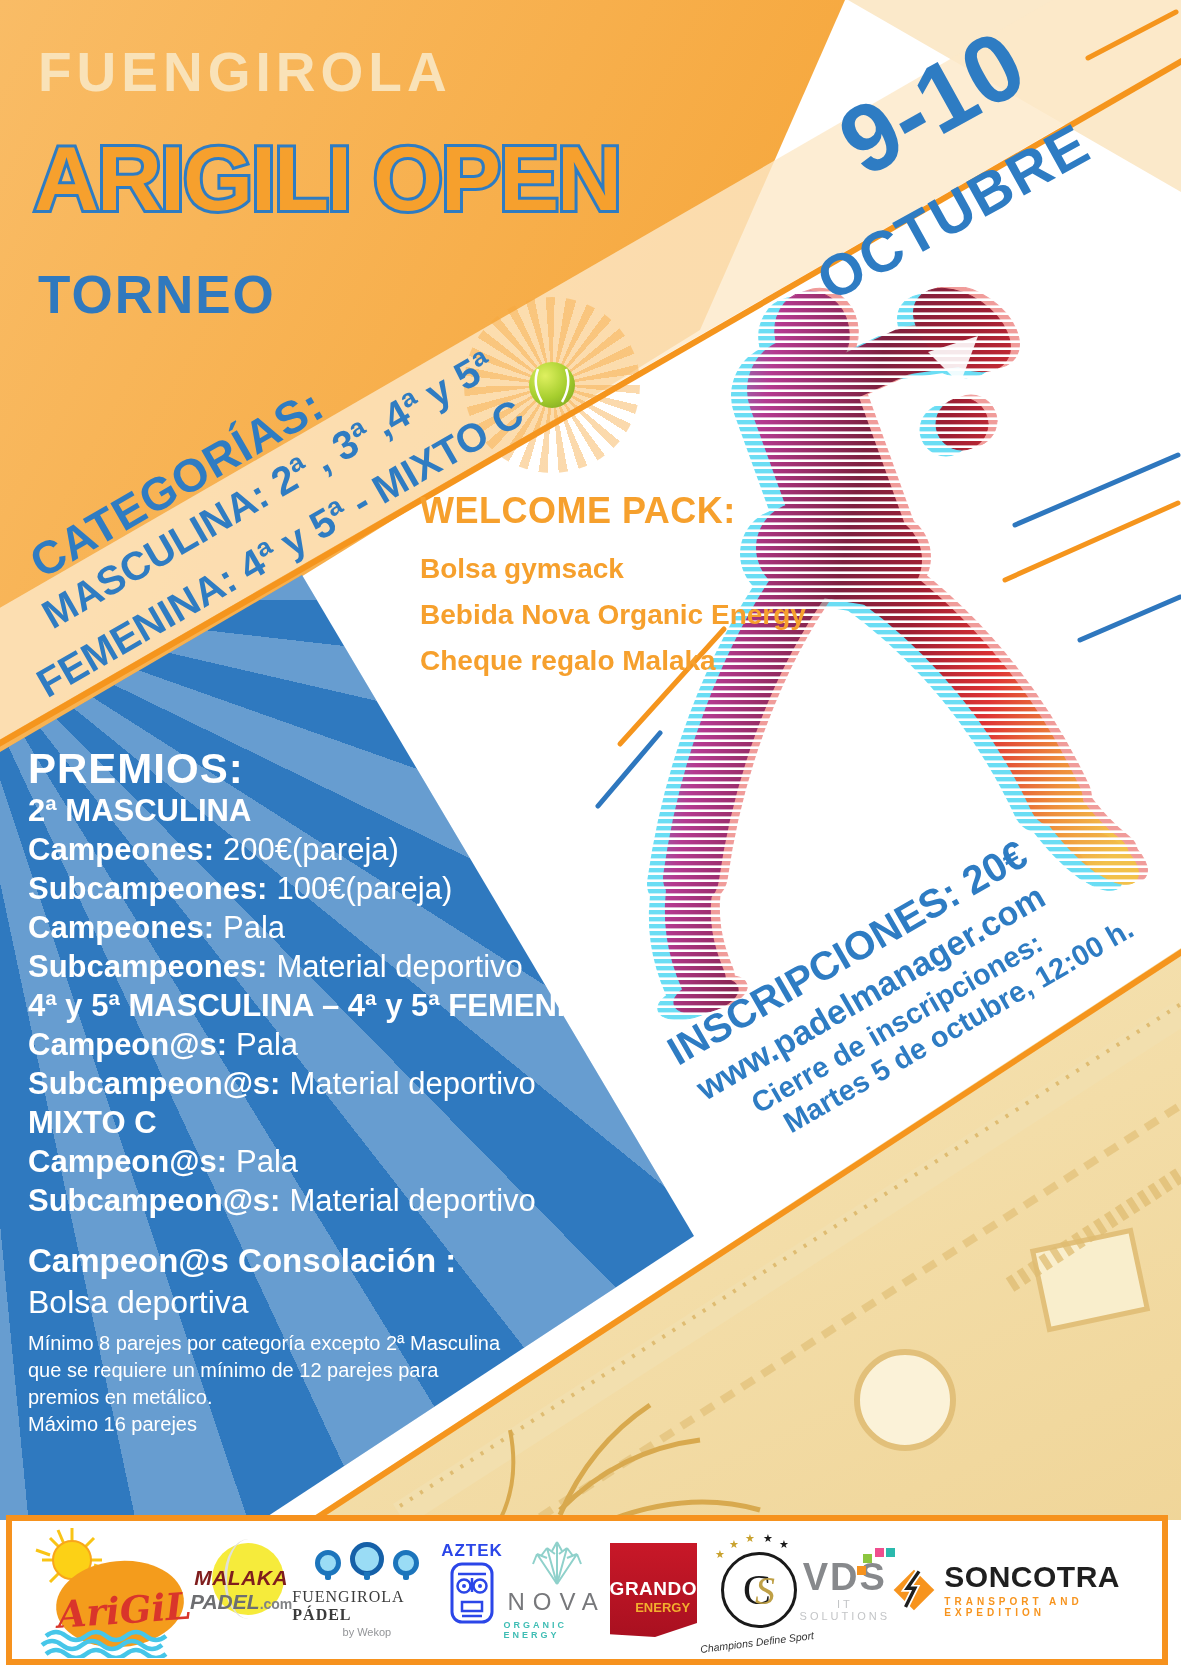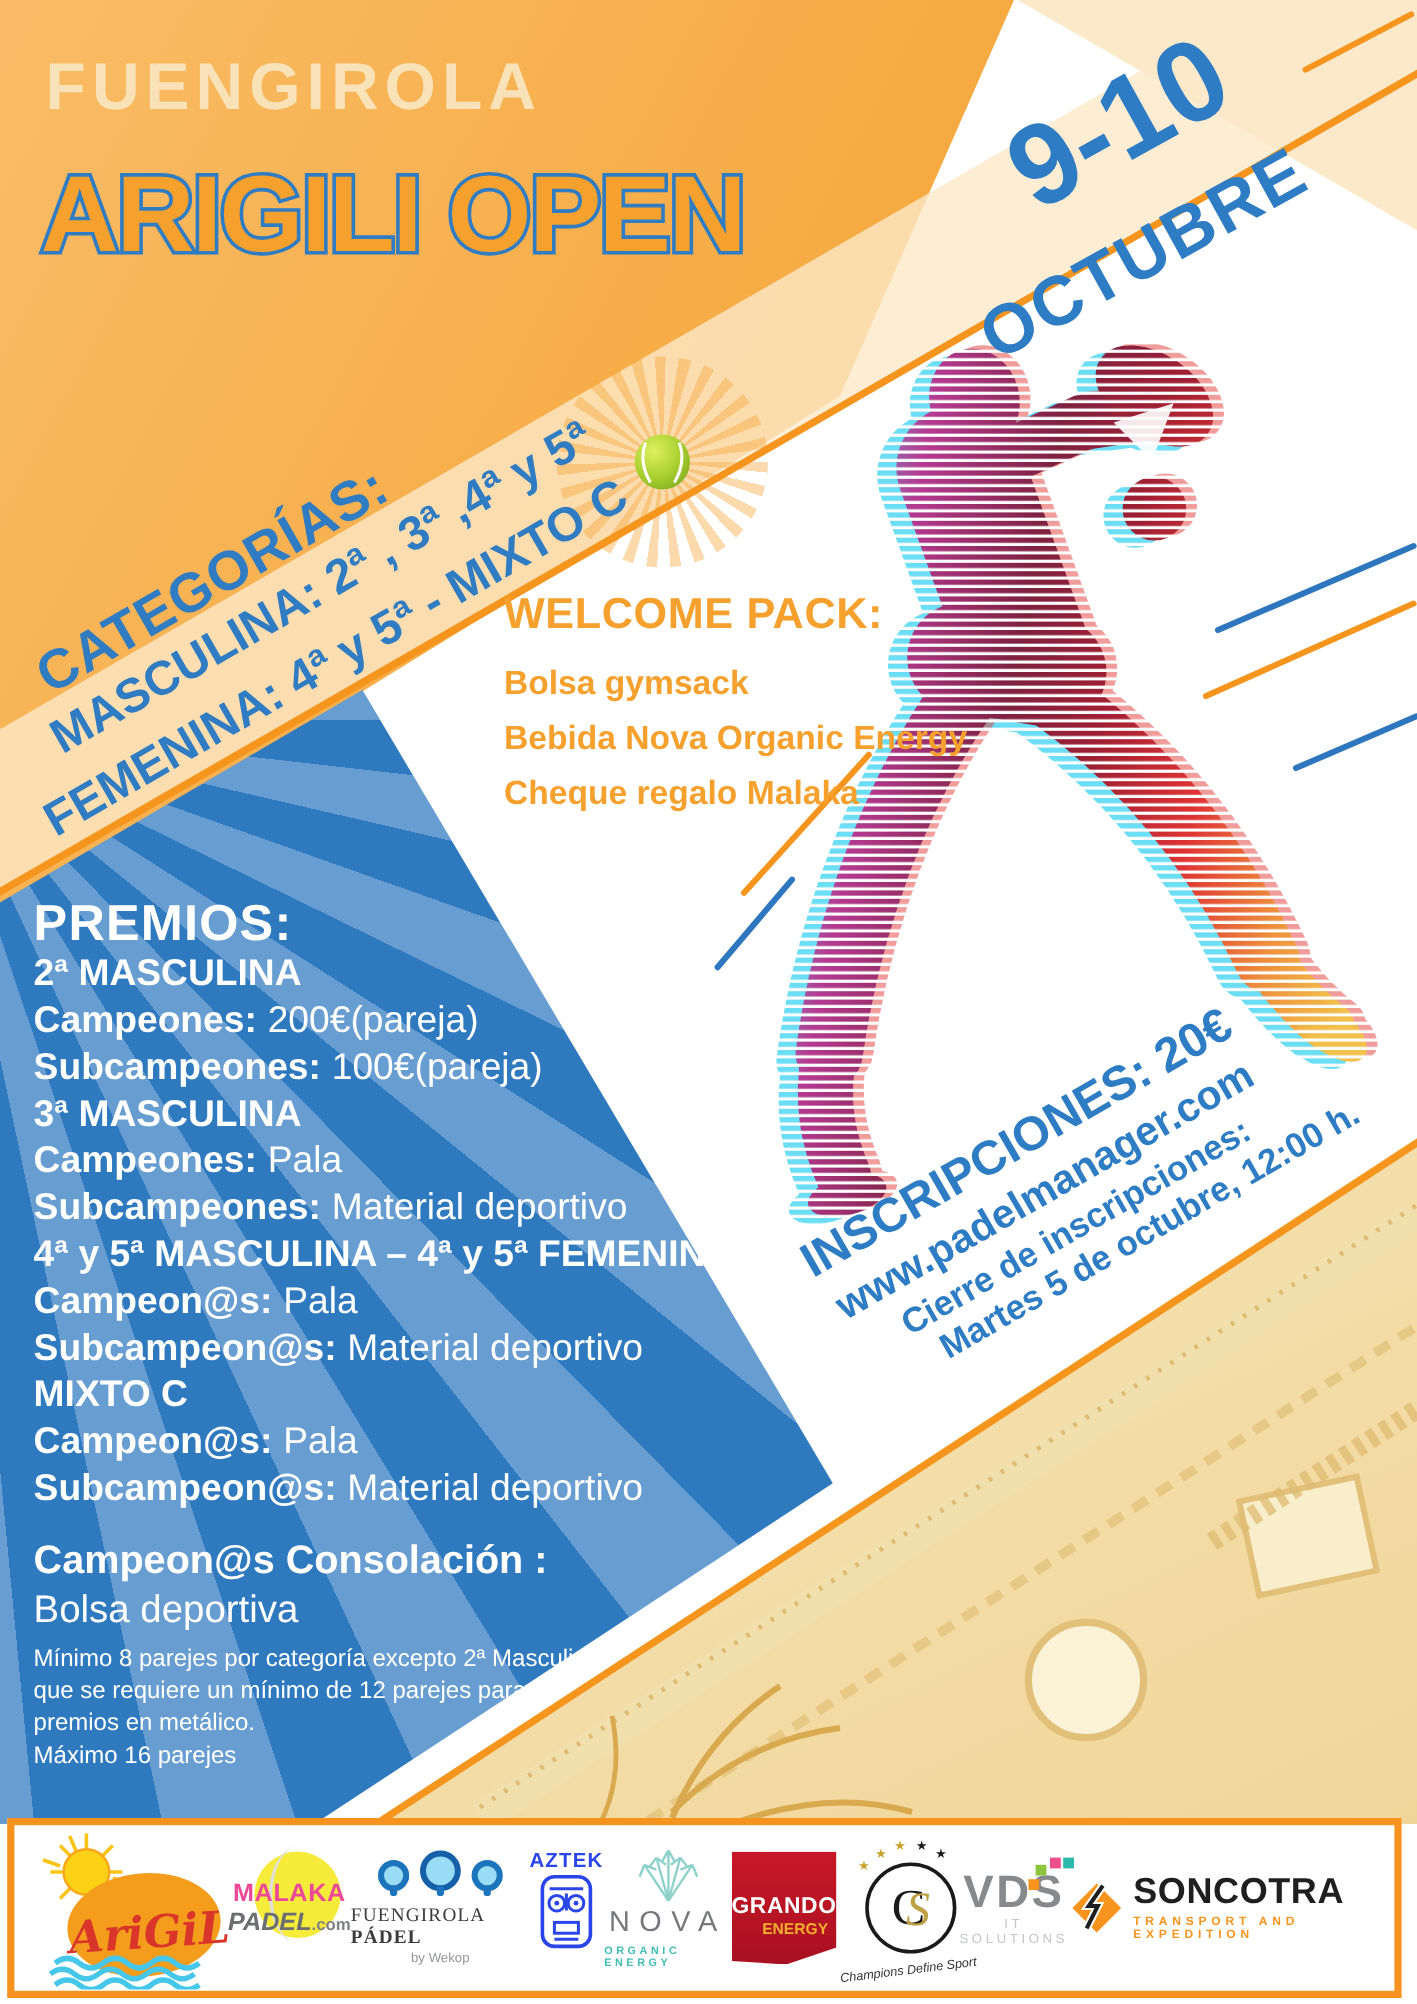--- a/index.html
+++ b/index.html
@@ -72,21 +72,21 @@
     background:#fff;border:6px solid #F6921E;box-sizing:border-box;
     display:flex;align-items:center;justify-content:space-between;padding:0 10px;}
   .logo{display:flex;flex-direction:column;align-items:center;justify-content:center;}
   
   .malaka{position:relative;width:112px;height:110px;}
   .malaka .ball{position:absolute;left:22px;top:8px;width:72px;height:72px;border-radius:50%;
     background:#F6EB3B;}
   .malaka .ball::before{content:"";position:absolute;left:12px;top:-4px;width:46px;height:80px;
     border-radius:50%;border-left:3px solid #e0e0da;}
   .malaka .m1{position:relative;z-index:2;font-size:21px;font-weight:900;
-    color:#ec4899;letter-spacing:.5px;}
+    font-style:italic;color:#7f1d1d;letter-spacing:.5px;}
   .malaka .m2{position:relative;z-index:2;font-size:21px;font-weight:900;font-style:italic;color:#6D6E71;}
   .malaka .mcom{font-size:14px;font-weight:bold;font-style:normal;color:#808285;}
   
   .fp-icons{display:flex;align-items:flex-end;gap:9px;margin-bottom:6px;}
   .fp-icon{border-radius:50%;border:5px solid #1C75BC;background:#9ADCF5;position:relative;}
   .fp-icon.small{width:16px;height:16px;}
   .fp-icon.big{width:24px;height:24px;border-color:#1560A8;}
   .fp-icon::after{content:"";position:absolute;left:50%;bottom:-9px;transform:translateX(-50%);
     width:6px;height:8px;background:#1C75BC;border-radius:0 0 2px 2px;}
   .fp-text{font-family:"Liberation Serif",serif;font-size:16px;color:#3B3B3B;letter-spacing:1px;margin-top:6px;}
@@ -230,20 +230,21 @@
       <line x1="1015" y1="525" x2="1178" y2="455" stroke="#2E77BE" stroke-width="5"></line>
       <line x1="1005" y1="580" x2="1178" y2="503" stroke="#F5951D" stroke-width="5"></line>
       <line x1="1080" y1="640" x2="1180" y2="597" stroke="#2E77BE" stroke-width="5"></line>
       <line x1="620" y1="744" x2="724" y2="629" stroke="#F5951D" stroke-width="5"></line>
       <line x1="598" y1="806" x2="660" y2="733" stroke="#2E77BE" stroke-width="5"></line>
     </g>
   </svg>
 
   <div class="loc">FUENGIROLA</div>
   <h1 class="title">ARIGILI OPEN</h1>
+  <div class="subtitle">TORNEO</div>
   <div class="date-day">9-10</div>
   <div class="date-month">OCTUBRE</div>
 
   <div class="categorias">
     <div class="cat-heading">CATEGORÍAS:</div>
     <div class="cat-line1">MASCULINA: 2ª , 3ª ,4ª y 5ª</div>
     <div class="cat-line2">FEMENINA: 4ª y 5ª - MIXTO C</div>
   </div>
 
   <div class="welcome">
@@ -257,21 +258,20 @@
     <div class="pr-heading">PREMIOS:</div>
 
     <div class="pr-cat">2ª MASCULINA</div>
     <div class="pr-line">
       <span class="pl">Campeones:</span><span class="pv">200€(pareja)</span>
     </div>
     <div class="pr-line">
       <span class="pl">Subcampeones:</span><span class="pv">100€(pareja)</span>
     </div>
 
-    <div class="pr-cat">3ª MASCULINA</div>
     <div class="pr-line">
       <span class="pl">Campeones:</span><span class="pv">Pala</span>
     </div>
     <div class="pr-line">
       <span class="pl">Subcampeones:</span><span class="pv">Material deportivo</span>
     </div>
 
     <div class="pr-cat">4ª y 5ª MASCULINA – 4ª y 5ª FEMENINA</div>
     <div class="pr-line">
       <span class="pl">Campeon@s:</span><span class="pv">Pala</span>

